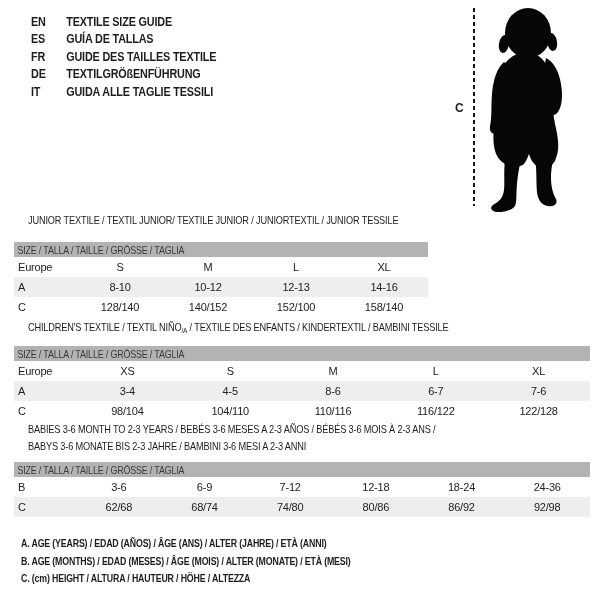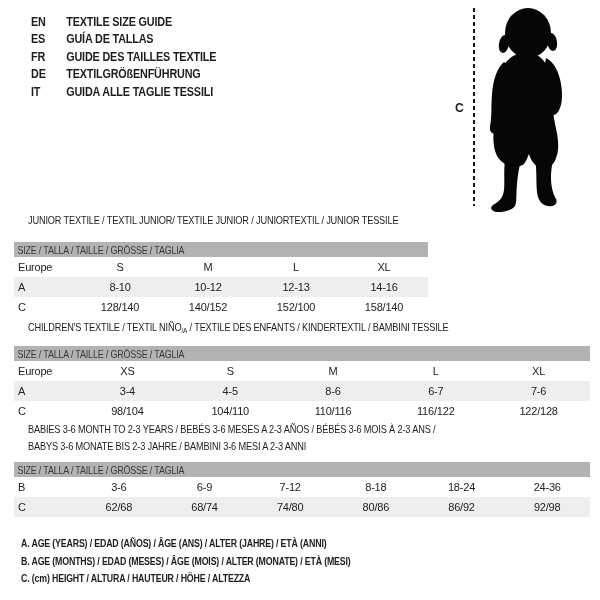--- a/index.html
+++ b/index.html
@@ -171,21 +171,21 @@
       </div>
       <div class="size-table">
         <div class="tbar">
           <span>SIZE / TALLA / TAILLE / GRÖSSE / TAGLIA</span>
         </div>
         <div class="trow">
           <span class="rlabel">B</span>
           <span class="cell">3-6</span>
           <span class="cell">6-9</span>
           <span class="cell">7-12</span>
-          <span class="cell">8-18</span>
+          <span class="cell">12-18</span>
           <span class="cell">18-24</span>
           <span class="cell">24-36</span>
         </div>
         <div class="trow alt">
           <span class="rlabel">C</span>
           <span class="cell">62/68</span>
           <span class="cell">68/74</span>
           <span class="cell">74/80</span>
           <span class="cell">80/86</span>
           <span class="cell">86/92</span>

